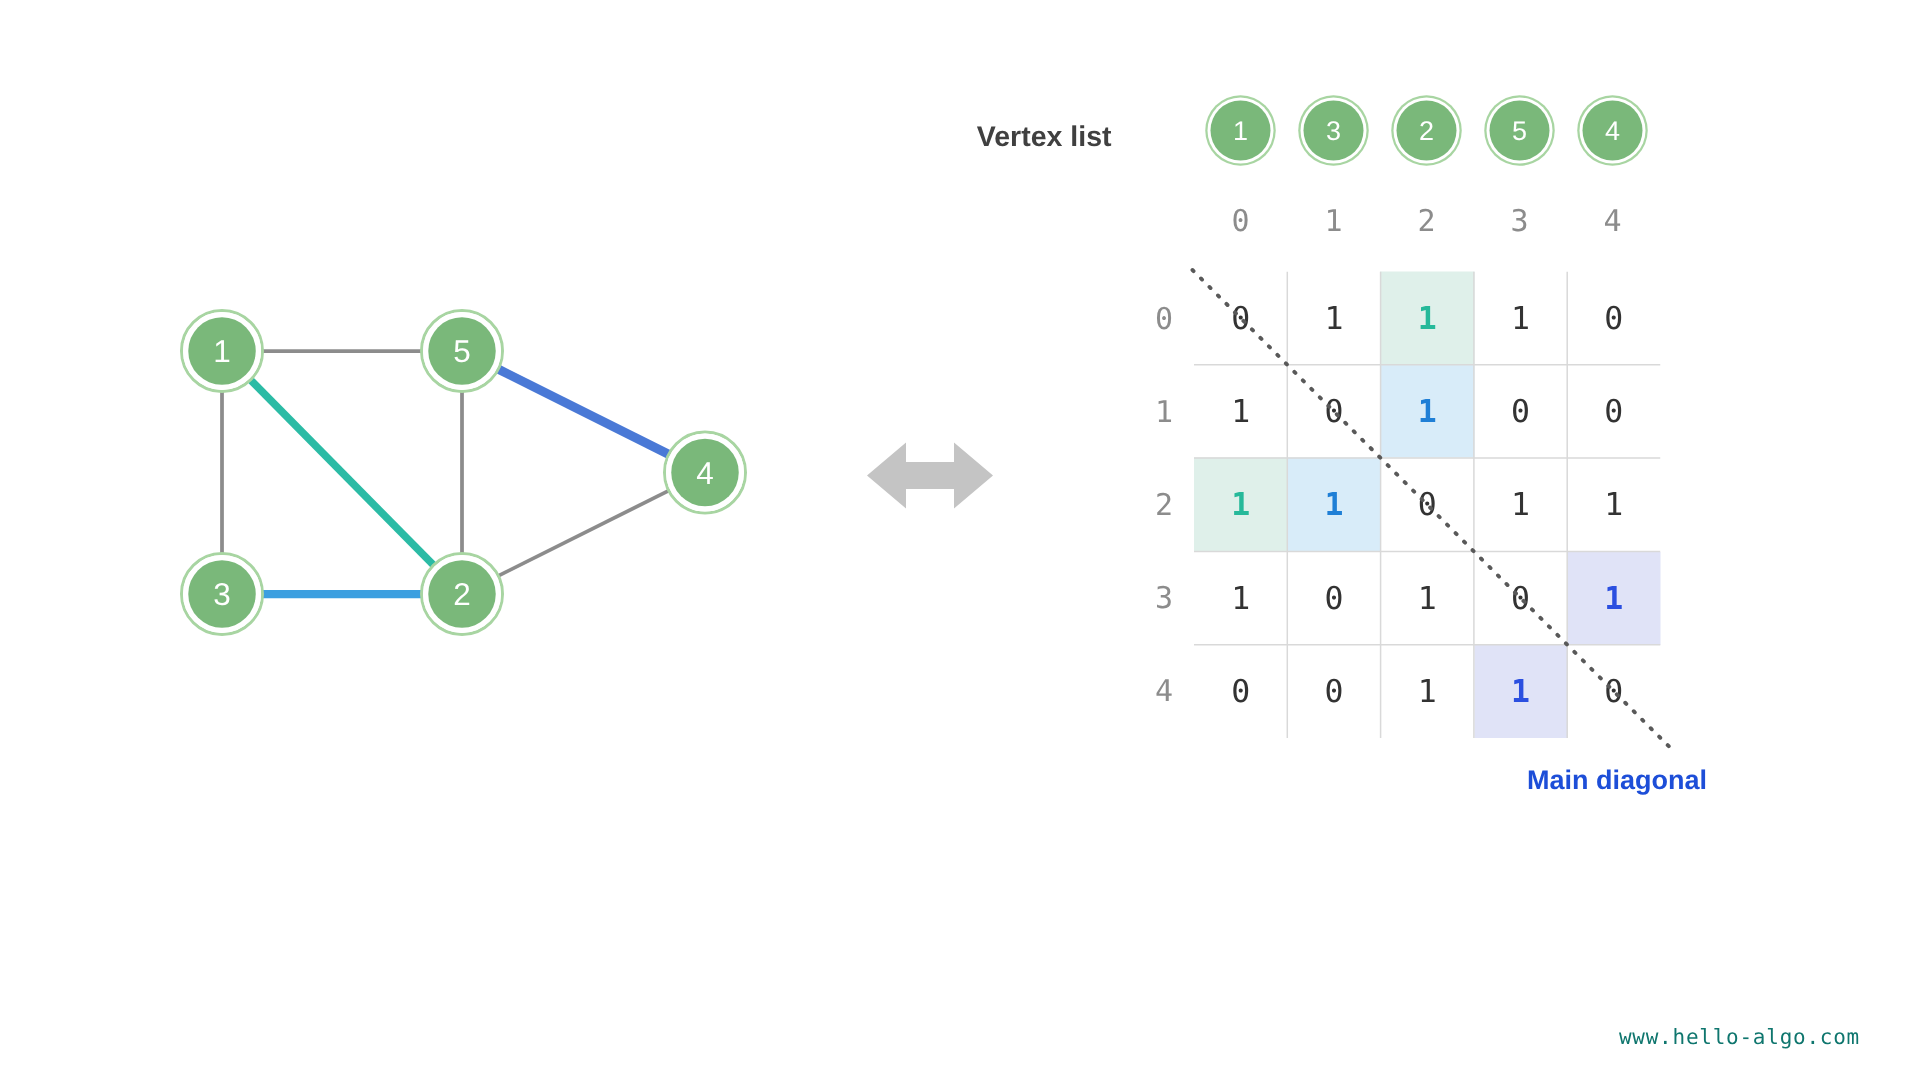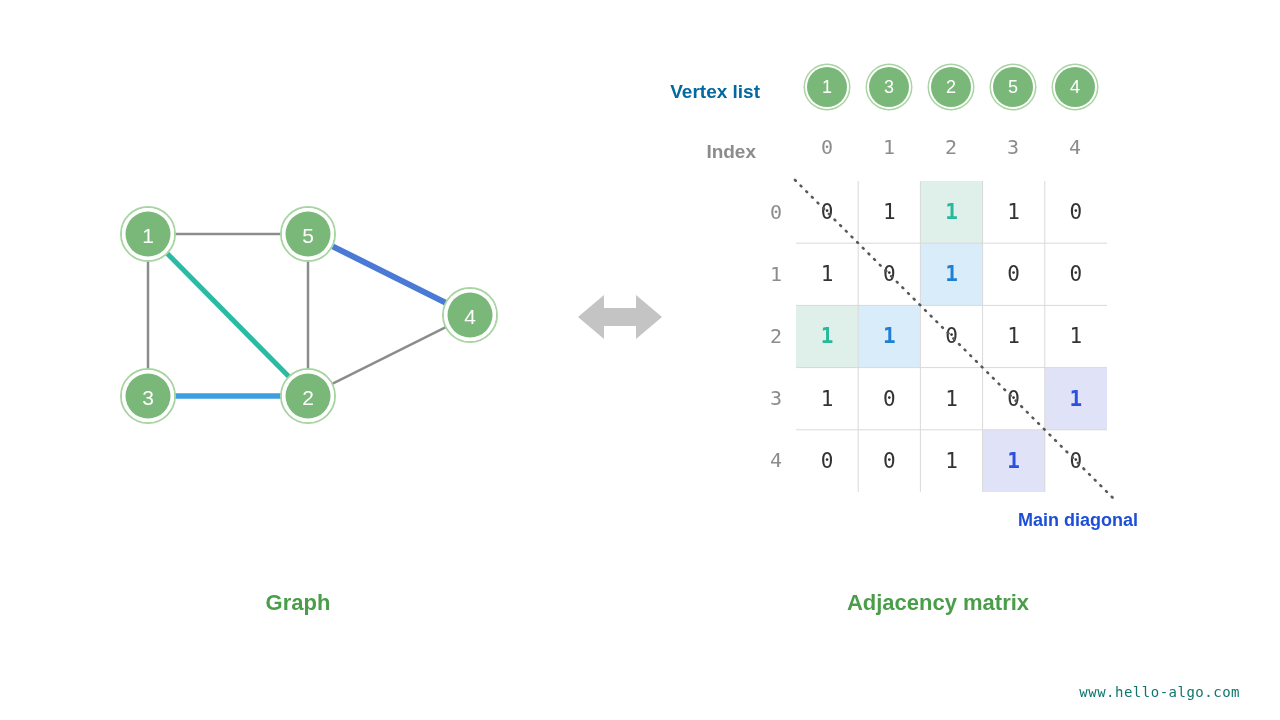--- a/index.html
+++ b/index.html
@@ -73,22 +73,22 @@
 
   .vl-label, .idx-label {
     position: absolute;
     font-family: "Liberation Sans", sans-serif;
     font-weight: bold;
     font-size: 19px;
     text-align: right;
     white-space: nowrap;
   }
   .vl-label {
-    color: #0369a1;
-    right: 400px;
+    color: #404040;
+    right: 419px;
     top: 26px;
     width: 200px;
   }
   .idx-label {
     color: #8c8c8c;
     right: 404px;
     top: 86px;
     width: 200px;
   }
 
@@ -301,21 +301,20 @@
           <div class="vcircle">2</div>
         </div>
         <div class="vertex-cell">
           <div class="vcircle">5</div>
         </div>
         <div class="vertex-cell">
           <div class="vcircle">4</div>
         </div>
       </div>
 
-    <div class="idx-label">Index</div>
 
     <div class="index-row" id="index-row">
         <div class="index-cell">0</div>
         <div class="index-cell">1</div>
         <div class="index-cell">2</div>
         <div class="index-cell">3</div>
         <div class="index-cell">4</div>
       </div>
 
     <div class="rowlabels" id="row-labels">
@@ -377,18 +376,16 @@
       </g>
     </svg>
 
     <svg id="diagonal-svg" viewBox="0 0 330 330">
       <line x1="5" y1="5" x2="325" y2="325" stroke="#595959" stroke-width="2.6" stroke-linecap="round" stroke-dasharray="1 7"></line>
     </svg>
 
     <div class="main-diagonal-label">Main diagonal</div>
   </div>
 
-  <div class="caption" id="caption-graph">Graph</div>
-  <div class="caption" id="caption-matrix">Adjacency matrix</div>
 
   <div id="watermark">www.hello-algo.com</div>
 
 </div>
 
 </body></html>

